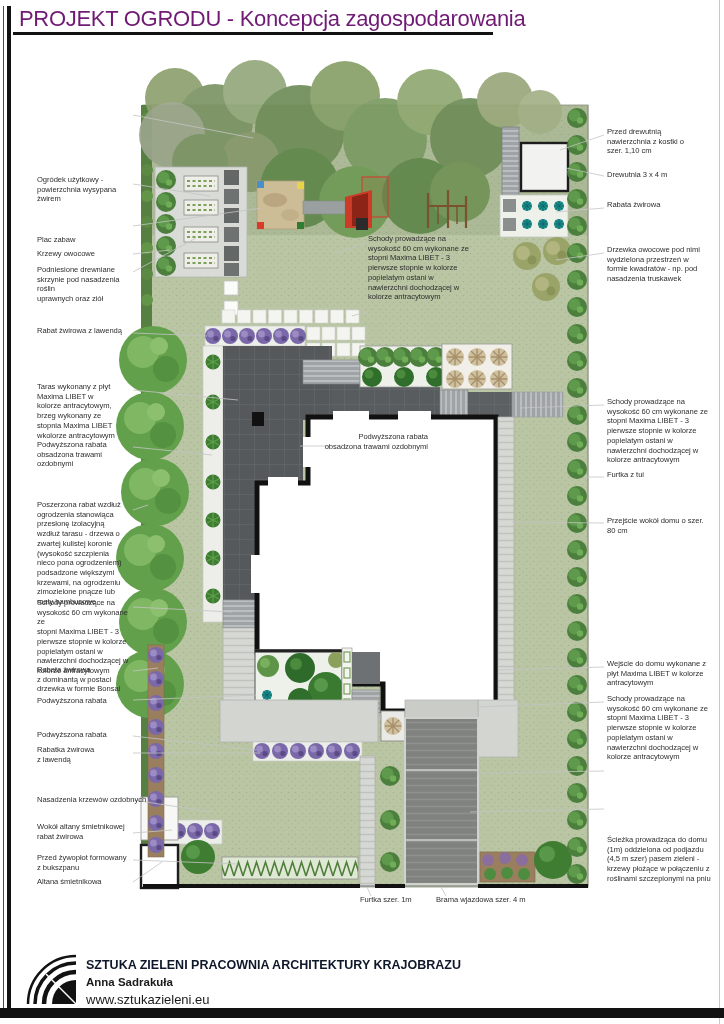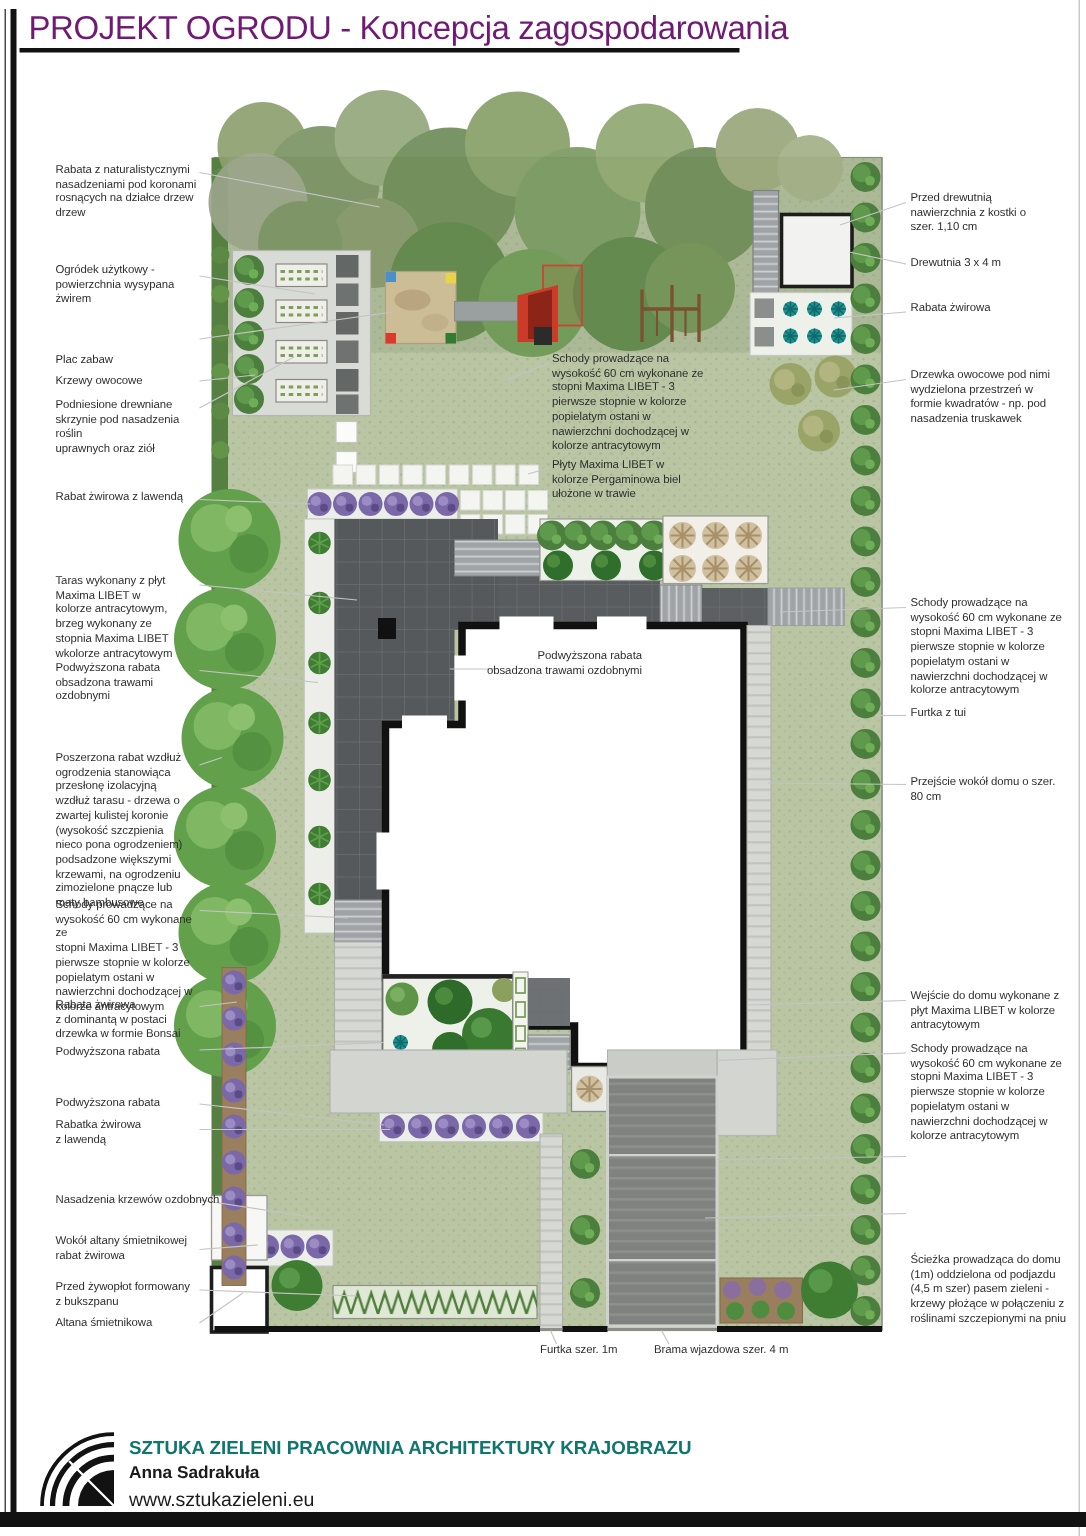--- a/index.html
+++ b/index.html
@@ -9,21 +9,21 @@
   .vline2{position:absolute;left:7px;top:6px;width:4px;height:1002px;background:#121212;}
   .redge{position:absolute;left:719px;top:0;width:1px;height:1024px;background:#c9c9c9;}
   .title{position:absolute;left:19px;top:6px;font-size:22px;font-weight:400;color:#701a75;letter-spacing:-0.3px;}
   .title-rule{position:absolute;left:13px;top:32px;width:480px;height:3px;background:#121212;}
   .plan-svg{position:absolute;left:0;top:0;}
   .lbl{position:absolute;font-size:7.6px;line-height:1.28;color:#2e2e2e;white-space:pre-line;width:98px;letter-spacing:-0.05px;}
   .lbl.right-col{left:607px;width:108px;}
   .lbl.wide{width:128px;}
   .lbl.ralign{text-align:right;}
   .footer-bar{position:absolute;left:0;top:1008px;width:724px;height:10px;background:#121212;}
-  .footer-company{position:absolute;left:86px;top:958px;font-size:12.5px;font-weight:700;color:#0f766e;}
+  .footer-company{position:absolute;left:86px;top:958px;font-size:12.5px;font-weight:700;color:#0f172a;}
   .footer-author{position:absolute;left:86px;top:976px;font-size:11.5px;font-weight:700;color:#1a1a1a;}
   .footer-site{position:absolute;left:86px;top:992px;font-size:13px;color:#1a1a1a;}
   .footer-logo{position:absolute;left:26px;top:954px;}
 </style>
 </head>
 <body>
 
 <div class="page">
 
   <div class="vline1"></div>
@@ -466,24 +466,20 @@
         <line x1="604" y1="771" x2="477" y2="773"></line>
       <line x1="604" y1="809" x2="470" y2="812"></line>
       <line x1="366" y1="242" x2="336" y2="254"></line>
         <line x1="366" y1="312" x2="352" y2="316"></line>
       <line x1="300" y1="446" x2="330" y2="446"></line>
       <line x1="367" y1="887" x2="371" y2="896"></line>
         <line x1="441" y1="887" x2="446" y2="896"></line>
     </g>
   </svg>
 
-  <div class="lbl" style="left:37px;top:108px">Rabata z naturalistycznymi
-nasadzeniami pod koronami
-rosnących na działce drzew
-drzew</div>
   <div class="lbl" style="left:37px;top:175px">Ogródek użytkowy -
 powierzchnia wysypana
 żwirem</div>
   <div class="lbl" style="left:37px;top:235px">Plac zabaw</div>
   <div class="lbl" style="left:37px;top:249px">Krzewy owocowe</div>
   <div class="lbl" style="left:37px;top:265px">Podniesione drewniane
 skrzynie pod nasadzenia roślin
 uprawnych oraz ziół</div>
   <div class="lbl" style="left:37px;top:326px">Rabat żwirowa z lawendą</div>
   <div class="lbl" style="left:37px;top:382px">Taras wykonany z płyt
@@ -562,23 +558,20 @@
 krzewy płożące w połączeniu z
 roślinami szczepionymi na pniu</div>
 
   <div class="lbl" style="left:368px;top:234px;width:102px">Schody prowadzące na
 wysokość 60 cm wykonane ze
 stopni Maxima LIBET - 3
 pierwsze stopnie w kolorze
 popielatym ostani w
 nawierzchni dochodzącej w
 kolorze antracytowym</div>
-  <div class="lbl" style="left:368px;top:305px;width:102px">Płyty Maxima LIBET w
-kolorze Pergaminowa biel
-ułożone w trawie</div>
   <div class="lbl ralign wide" style="left:300px;top:432px">Podwyższona rabata
 obsadzona trawami ozdobnymi</div>
 
   <div class="lbl" style="left:360px;top:895px;width:70px">Furtka szer. 1m</div>
   <div class="lbl wide" style="left:436px;top:895px">Brama wjazdowa szer. 4 m</div>
 
   <svg class="footer-logo" width="52" height="52" viewBox="0 0 52 52">
     <path d="M50,26 A24,24 0 0,0 26,50 L50,50 Z" fill="#121212"></path>
     <path d="M50,18 A32,32 0 0,0 18,50" fill="none" stroke="#121212" stroke-width="4.5"></path>
     <path d="M50,9 A41,41 0 0,0 9,50" fill="none" stroke="#121212" stroke-width="3.5"></path>

